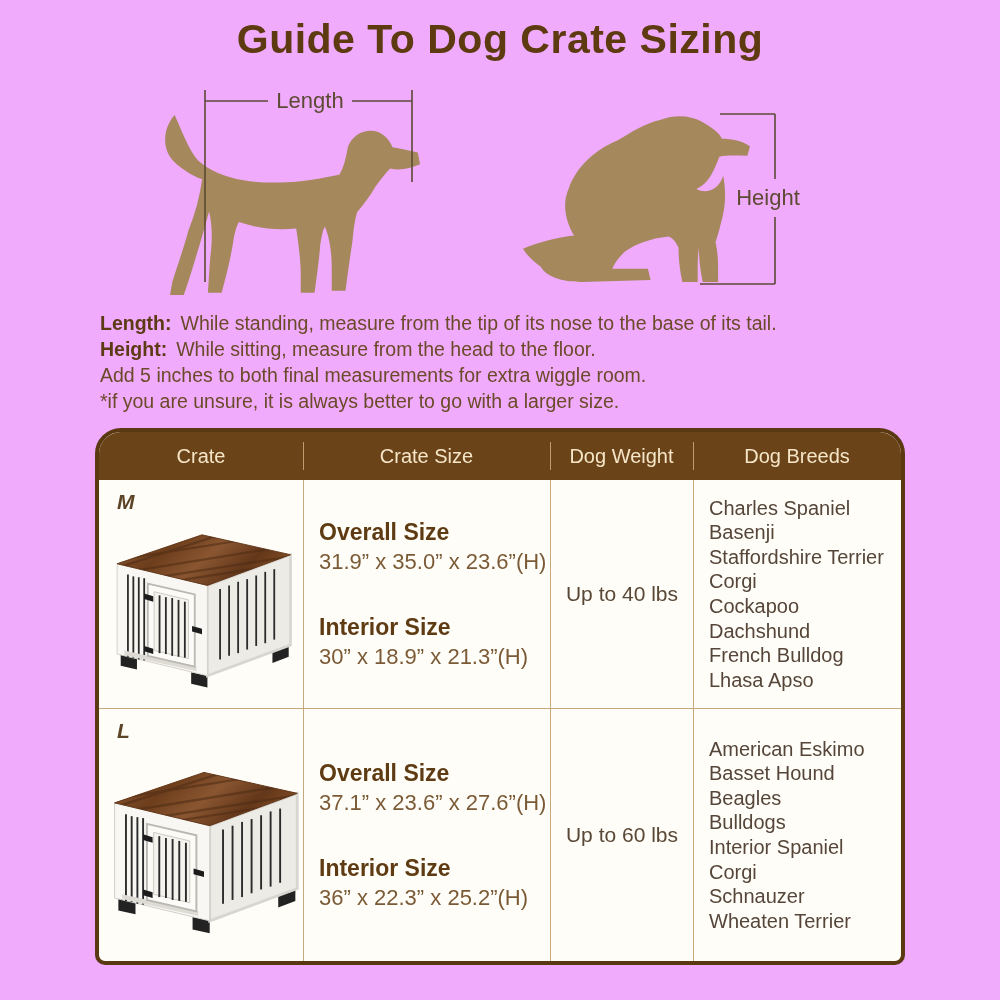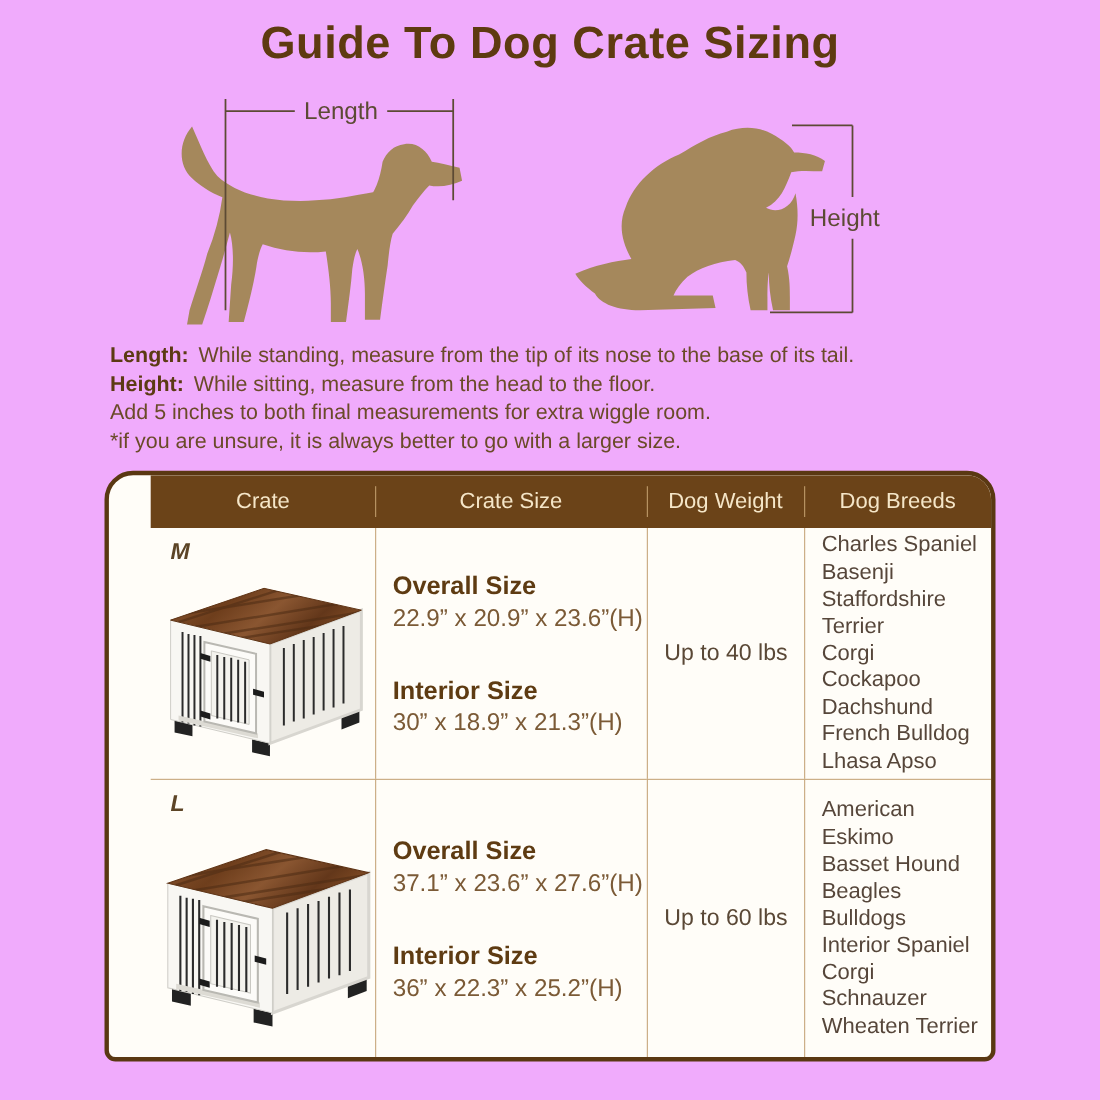--- a/index.html
+++ b/index.html
@@ -20,21 +20,21 @@
   .measure-line{stroke:#5c4a34;stroke-width:1.6;fill:none;}
   .measure-text{fill:#5c4a34;font-size:22px;font-family:"Liberation Sans",sans-serif;}
   .dog{fill:#a5885c;}
   
   .notes{position:absolute;left:100px;top:310px;width:820px;font-size:19.5px;line-height:26px;color:#6a4a28;}
   .note-label{font-weight:bold;color:#5c3a13;margin-right:9px;}
   
   .size-table{
     position:absolute;left:95px;top:428px;width:810px;height:537px;
     box-sizing:border-box;border:4px solid #5a3812;border-radius:26px 26px 10px 10px;
-    background:#fffdf8;overflow:hidden;display:flex;flex-direction:column;padding-left:38px;
+    background:#fffdf8;overflow:hidden;display:flex;flex-direction:column;
   }
   .tgrid{display:grid;grid-template-columns:204px 247px 143px auto;}
   .thead{background:#6b4318;height:48px;flex:0 0 48px;}
   .th{
     position:relative;display:flex;align-items:center;justify-content:center;
     color:#f5e6c8;font-size:20px;
   }
   .th + .th::before{
     content:"";position:absolute;left:0;top:10px;bottom:10px;width:1px;background:#bf9c6a;
   }
@@ -178,21 +178,21 @@
     <div class="tgrid trow row-m">
       <div class="td">
         <div class="size-code">M</div>
         <svg class="crate-img crate-m" viewBox="0 0 212 186">
           <use href="#crate"></use>
         </svg>
       </div>
       <div class="td size-cell">
         <div class="size-group">
           <div class="size-heading">Overall Size</div>
-          <div class="size-value">22.9” x 20.9” x 23.6”(H)</div>
+          <div class="size-value">31.9” x 35.0” x 23.6”(H)</div>
         </div>
         <div class="size-group">
           <div class="size-heading">Interior Size</div>
           <div class="size-value">30” x 18.9” x 21.3”(H)</div>
         </div>
       </div>
       <div class="td weight-cell">Up to 40 lbs</div>
       <div class="td breeds-cell">
           <div>Charles Spaniel</div>
           <div>Basenji</div>

